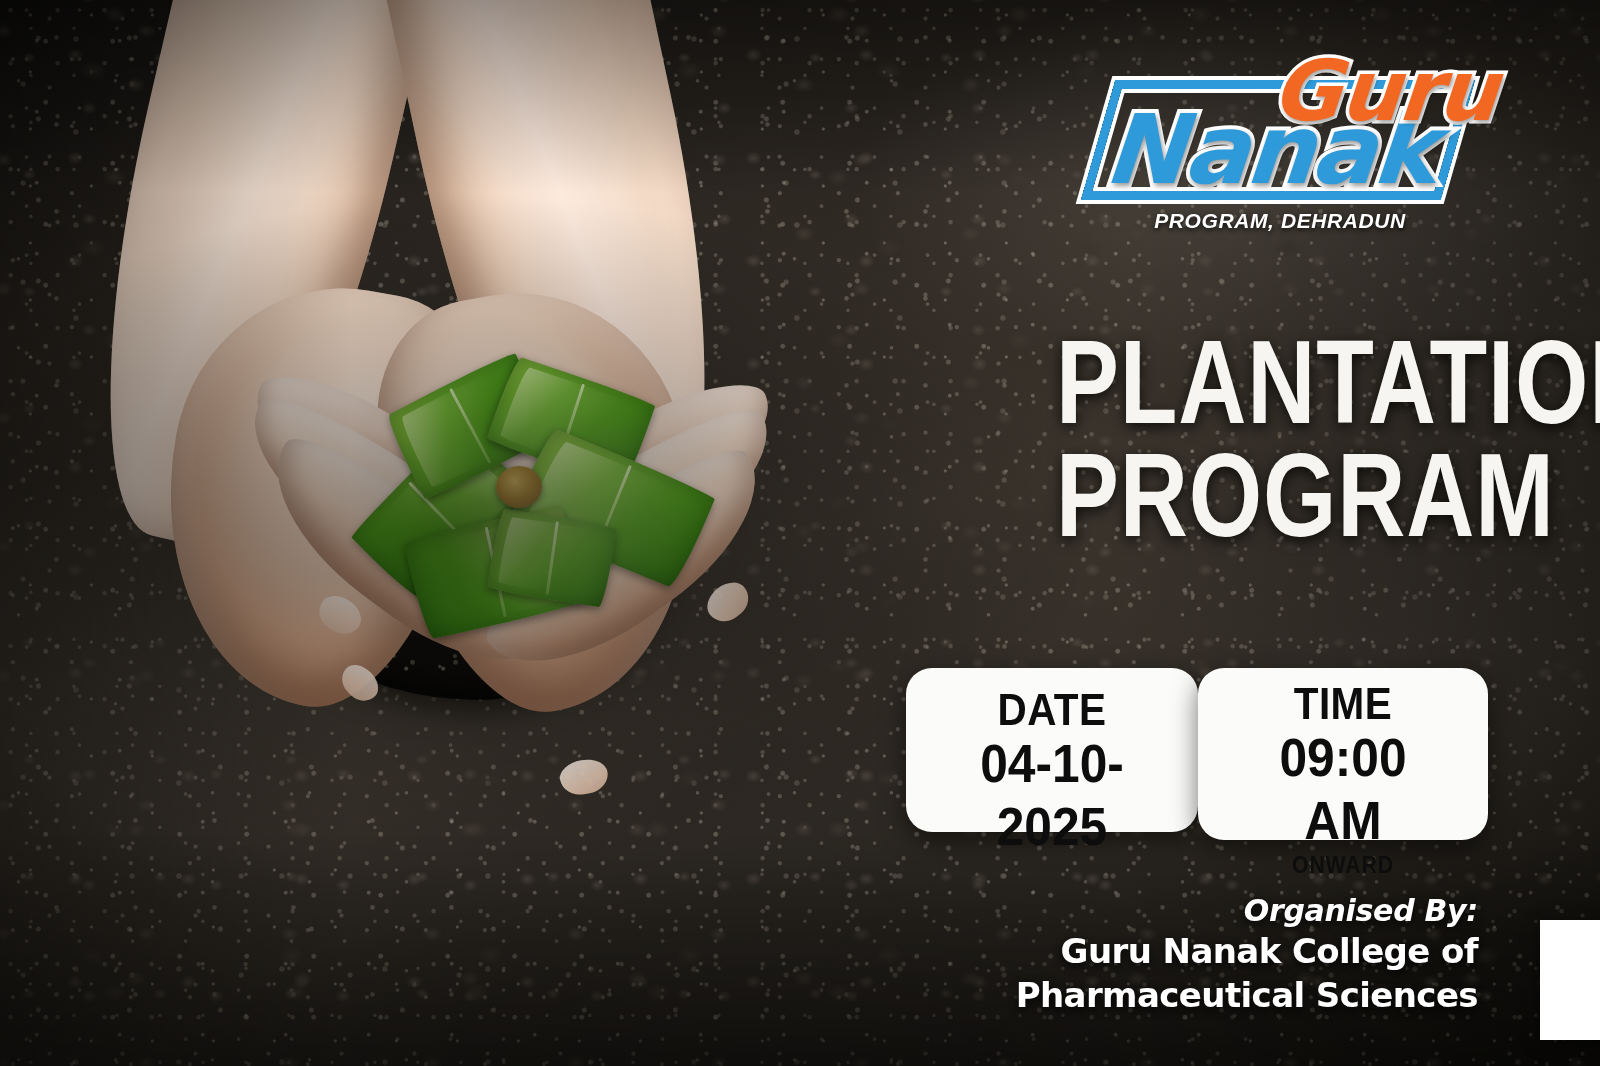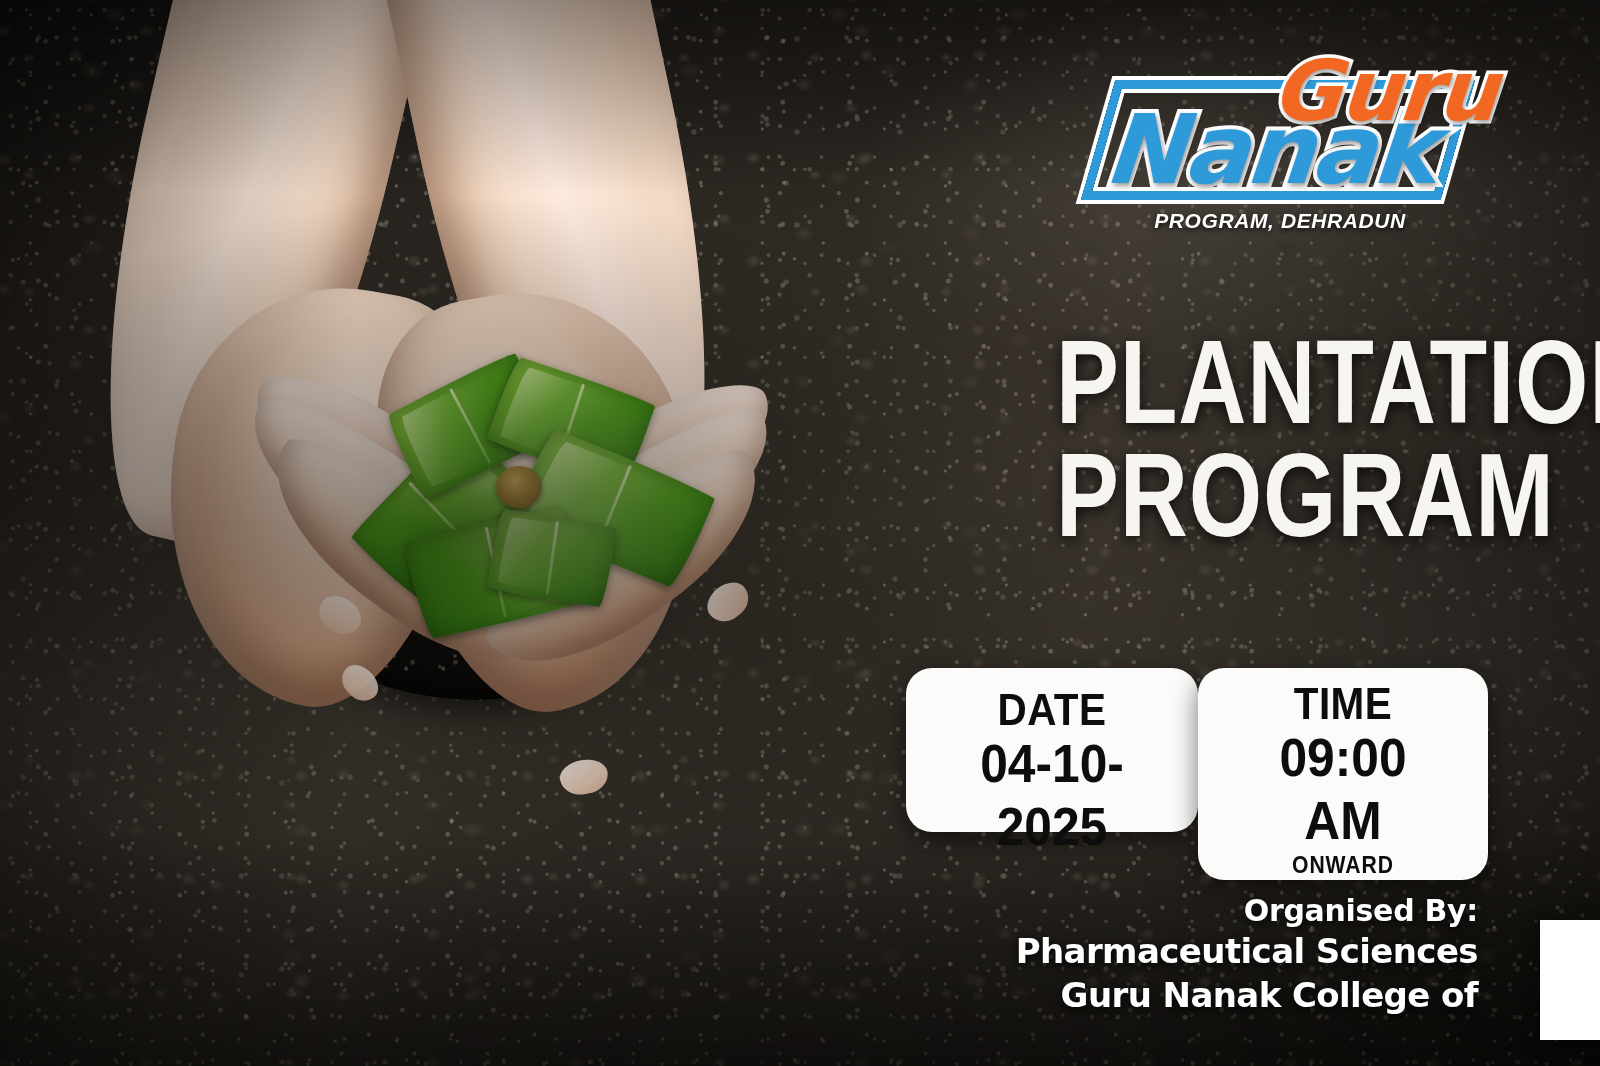--- a/index.html
+++ b/index.html
@@ -290,36 +290,36 @@
   .card{
     background:#fbfbf9;
     border-radius:26px;
     box-shadow:0 8px 26px rgba(0,0,0,.55);
     text-align:center;
     color:#0d0d0d;
     font-family:"Liberation Sans Narrow","Liberation Sans", sans-serif;
     font-weight:700;
   }
   .card-date{ width:292px; height:164px; padding:20px 16px 0; }
-  .card-time{ width:290px; height:212px; padding:14px 32px 0; }
+  .card-time{ width:290px; height:172px; padding:14px 32px 0; }
   .card-label{ font-size:44px; line-height:1; letter-spacing:.5px; transform:scaleX(.92); }
   .card-value{ font-size:54px; line-height:1.16; letter-spacing:0; transform:scaleX(.92); }
   .card-note{ font-size:23px; line-height:1.1; letter-spacing:1px; transform:scaleX(.92); margin-top:2px; }
 
   
   .organiser{
     position:absolute; right:122px; top:892px;
     width:520px; text-align:right;
     color:#ffffff;
     font-family:"DejaVu Sans", sans-serif;
     font-weight:700;
     line-height:1.28;
     text-shadow:0 3px 10px rgba(0,0,0,.85);
   }
-  .org-lead{ font-size:30px; letter-spacing:-.3px; }
+  .org-lead{ font-size:30px; letter-spacing:-.3px;font-style:italic; }
   .org-name{ font-size:34px; letter-spacing:-.6px; }
 
   .qr-box{
     position:absolute; left:1540px; top:920px;
     width:80px; height:120px;
     background:#ffffff;
     box-shadow:0 4px 14px rgba(0,0,0,.5);
   }
 </style>
 </head>
@@ -393,21 +393,21 @@
       <div class="card card-time">
         <div class="card-label">TIME</div>
         <div class="card-value">09:00 AM</div>
         <div class="card-note">ONWARD</div>
       </div>
 
     </div>
 
     <div class="organiser">
       <div class="org-lead">Organised By:</div>
+      <div class="org-name">Guru Nanak College of</div>
       <div class="org-name">Pharmaceutical Sciences</div>
-      <div class="org-name">Guru Nanak College of</div>
     </div>
 
   </div>
 
   <div class="qr-box"></div>
 
 </div>
 
 </body></html>

